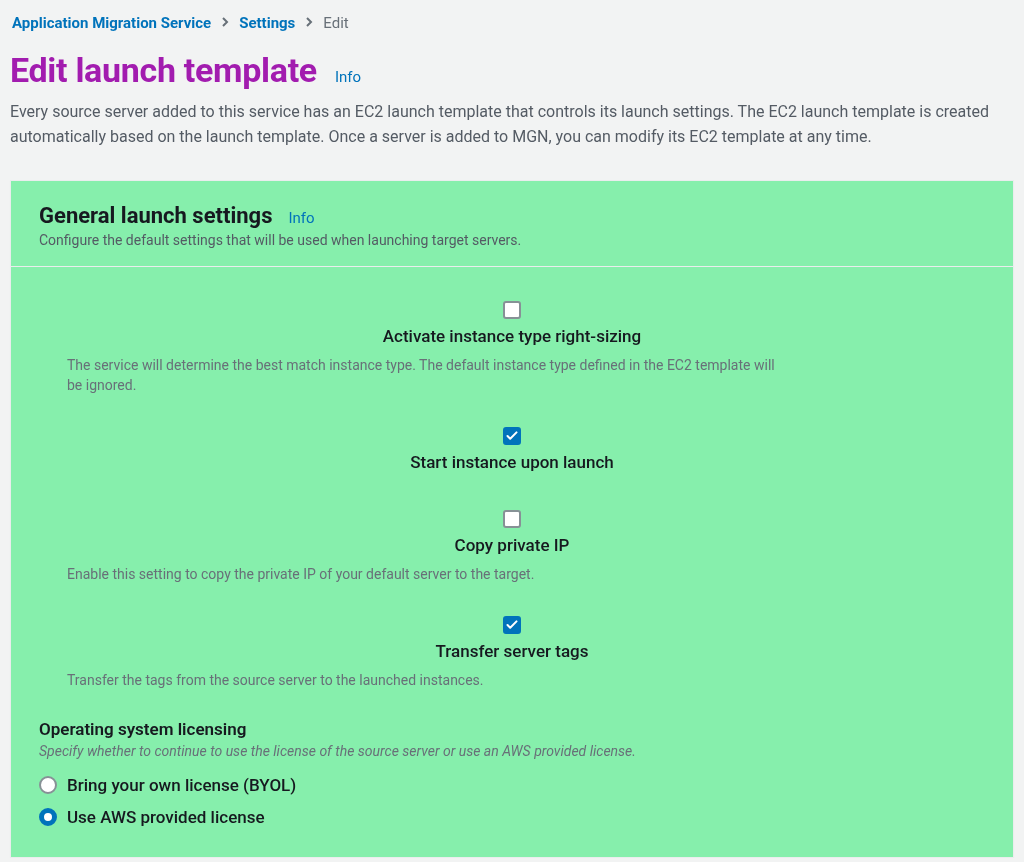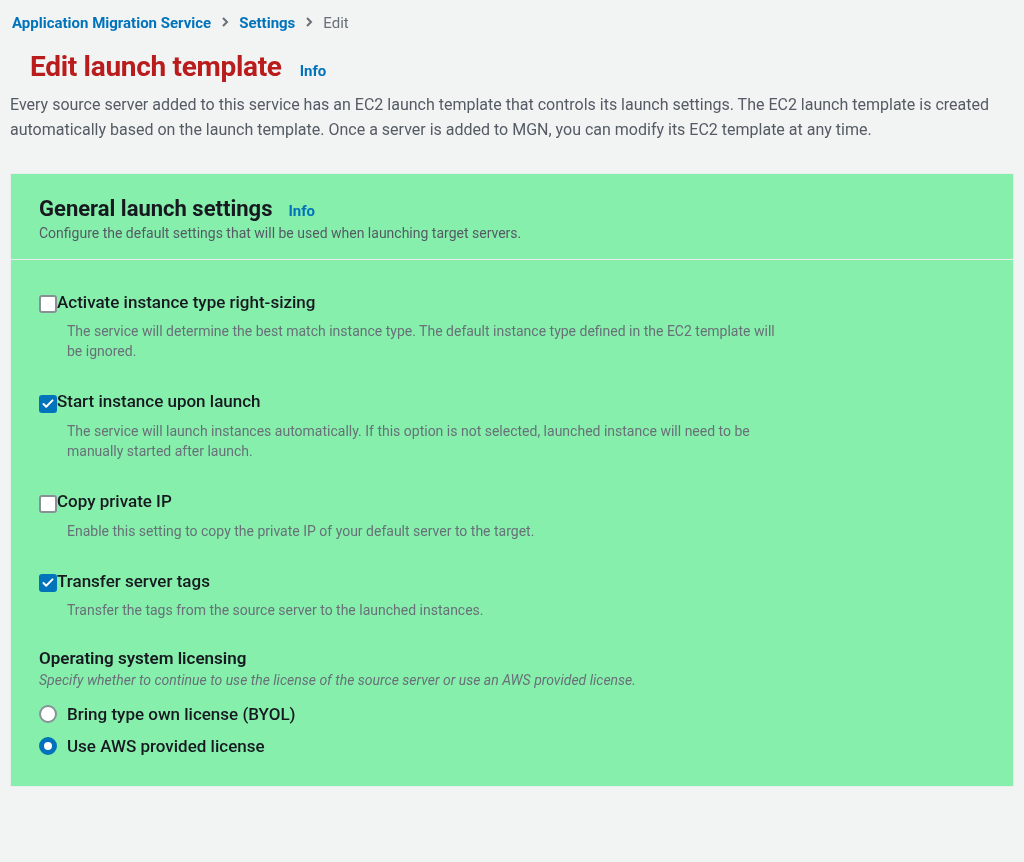--- a/index.html
+++ b/index.html
@@ -34,30 +34,29 @@
   }
 
   
   .page-title-row {
     display: flex;
     align-items: baseline;
     gap: 18px;
     margin-bottom: 10px;
   }
   h1 {
-    font-size: 28px;
+    font-size: 34px;
     font-weight: 700;
-    color: #b91c1c;
+    color: #a21caf;
     letter-spacing: -0.3px;
-    margin-left: 20px;
   }
   .info-link {
     color: #0073bb;
     font-size: 15px;
-    font-weight: 700;
+    font-weight: 400;
     text-decoration: none;
   }
   .page-desc {
     font-size: 16px;
     line-height: 1.55;
     color: #545b64;
     margin-bottom: 30px;
     max-width: 1000px;
   }
 
@@ -85,23 +84,24 @@
     font-size: 14px;
     color: #545b64;
   }
   .panel-body {
     padding: 12px 28px 24px 28px;
   }
 
   
   .option {
     display: flex;
-    align-items: flex-end;
-    gap: 0;
+    align-items: center;
+    gap: 7px;
     padding: 20px 0 4px 0;
+    flex-direction: column;
   }
   .option-label {
     font-size: 17px;
     font-weight: 500;
     color: #16191f;
     line-height: 1.25;
   }
   .option-desc {
     font-size: 14px;
     color: #687078;
@@ -219,21 +219,20 @@
     <div class="option-desc">The service will determine the best match instance type. The default instance type defined in the EC2 template will be ignored.</div>
 
     <div class="option" style="padding-top:30px;">
       <span class="checkbox checked">
         <svg viewBox="0 0 12 12">
             <path d="M1.5 6 L4.2 8.7 L10.5 2.4" fill="none" stroke="#fff" stroke-width="2" stroke-linecap="round" stroke-linejoin="round"></path>
           </svg>
       </span>
       <span class="option-label">Start instance upon launch</span>
     </div>
-    <div class="option-desc">The service will launch instances automatically. If this option is not selected, launched instance will need to be manually started after launch.</div>
 
     <div class="option" style="padding-top:30px;">
       <span class="checkbox"></span>
       <span class="option-label">Copy private IP</span>
     </div>
     <div class="option-desc">Enable this setting to copy the private IP of your default server to the target.</div>
 
     <div class="option" style="padding-top:30px;">
       <span class="checkbox checked">
         <svg viewBox="0 0 12 12">
@@ -242,21 +241,21 @@
       </span>
       <span class="option-label">Transfer server tags</span>
     </div>
     <div class="option-desc">Transfer the tags from the source server to the launched instances.</div>
 
     <div class="section-heading">Operating system licensing</div>
     <div class="section-desc">Specify whether to continue to use the license of the source server or use an AWS provided license.</div>
 
     <div class="radio-row">
       <span class="radio"></span>
-      <span class="radio-label">Bring type own license (BYOL)</span>
+      <span class="radio-label">Bring your own license (BYOL)</span>
     </div>
     <div class="radio-row">
       <span class="radio selected"></span>
       <span class="radio-label">Use AWS provided license</span>
     </div>
 
   </div>
 </section>
 
 </body></html>

